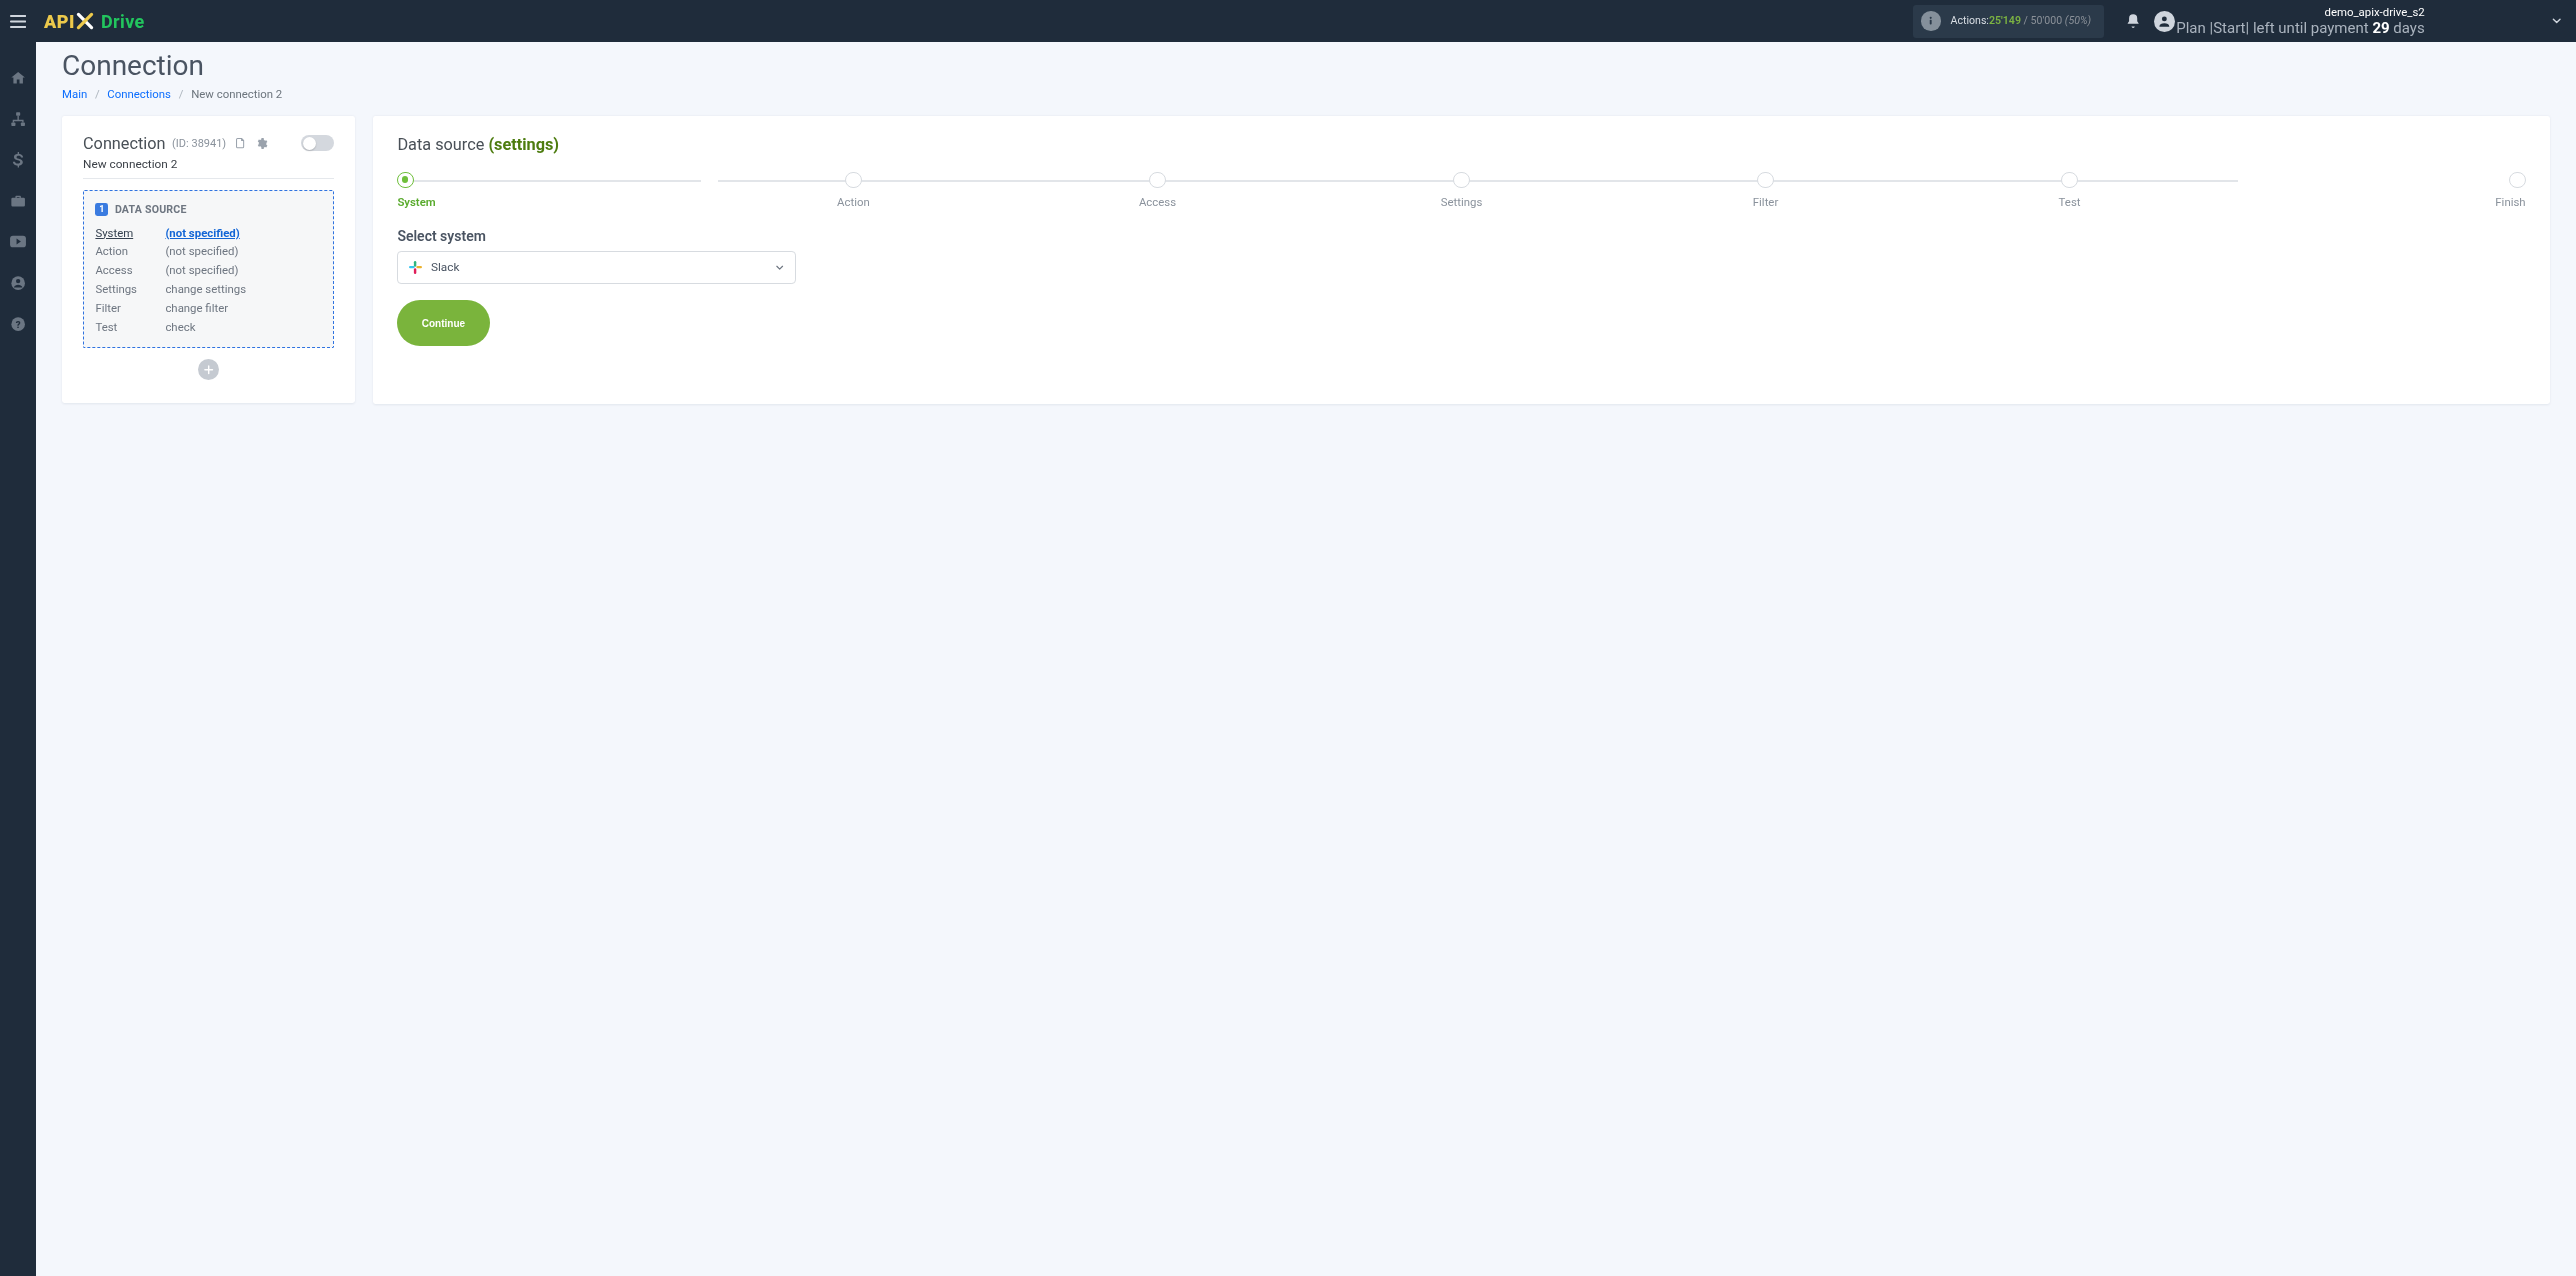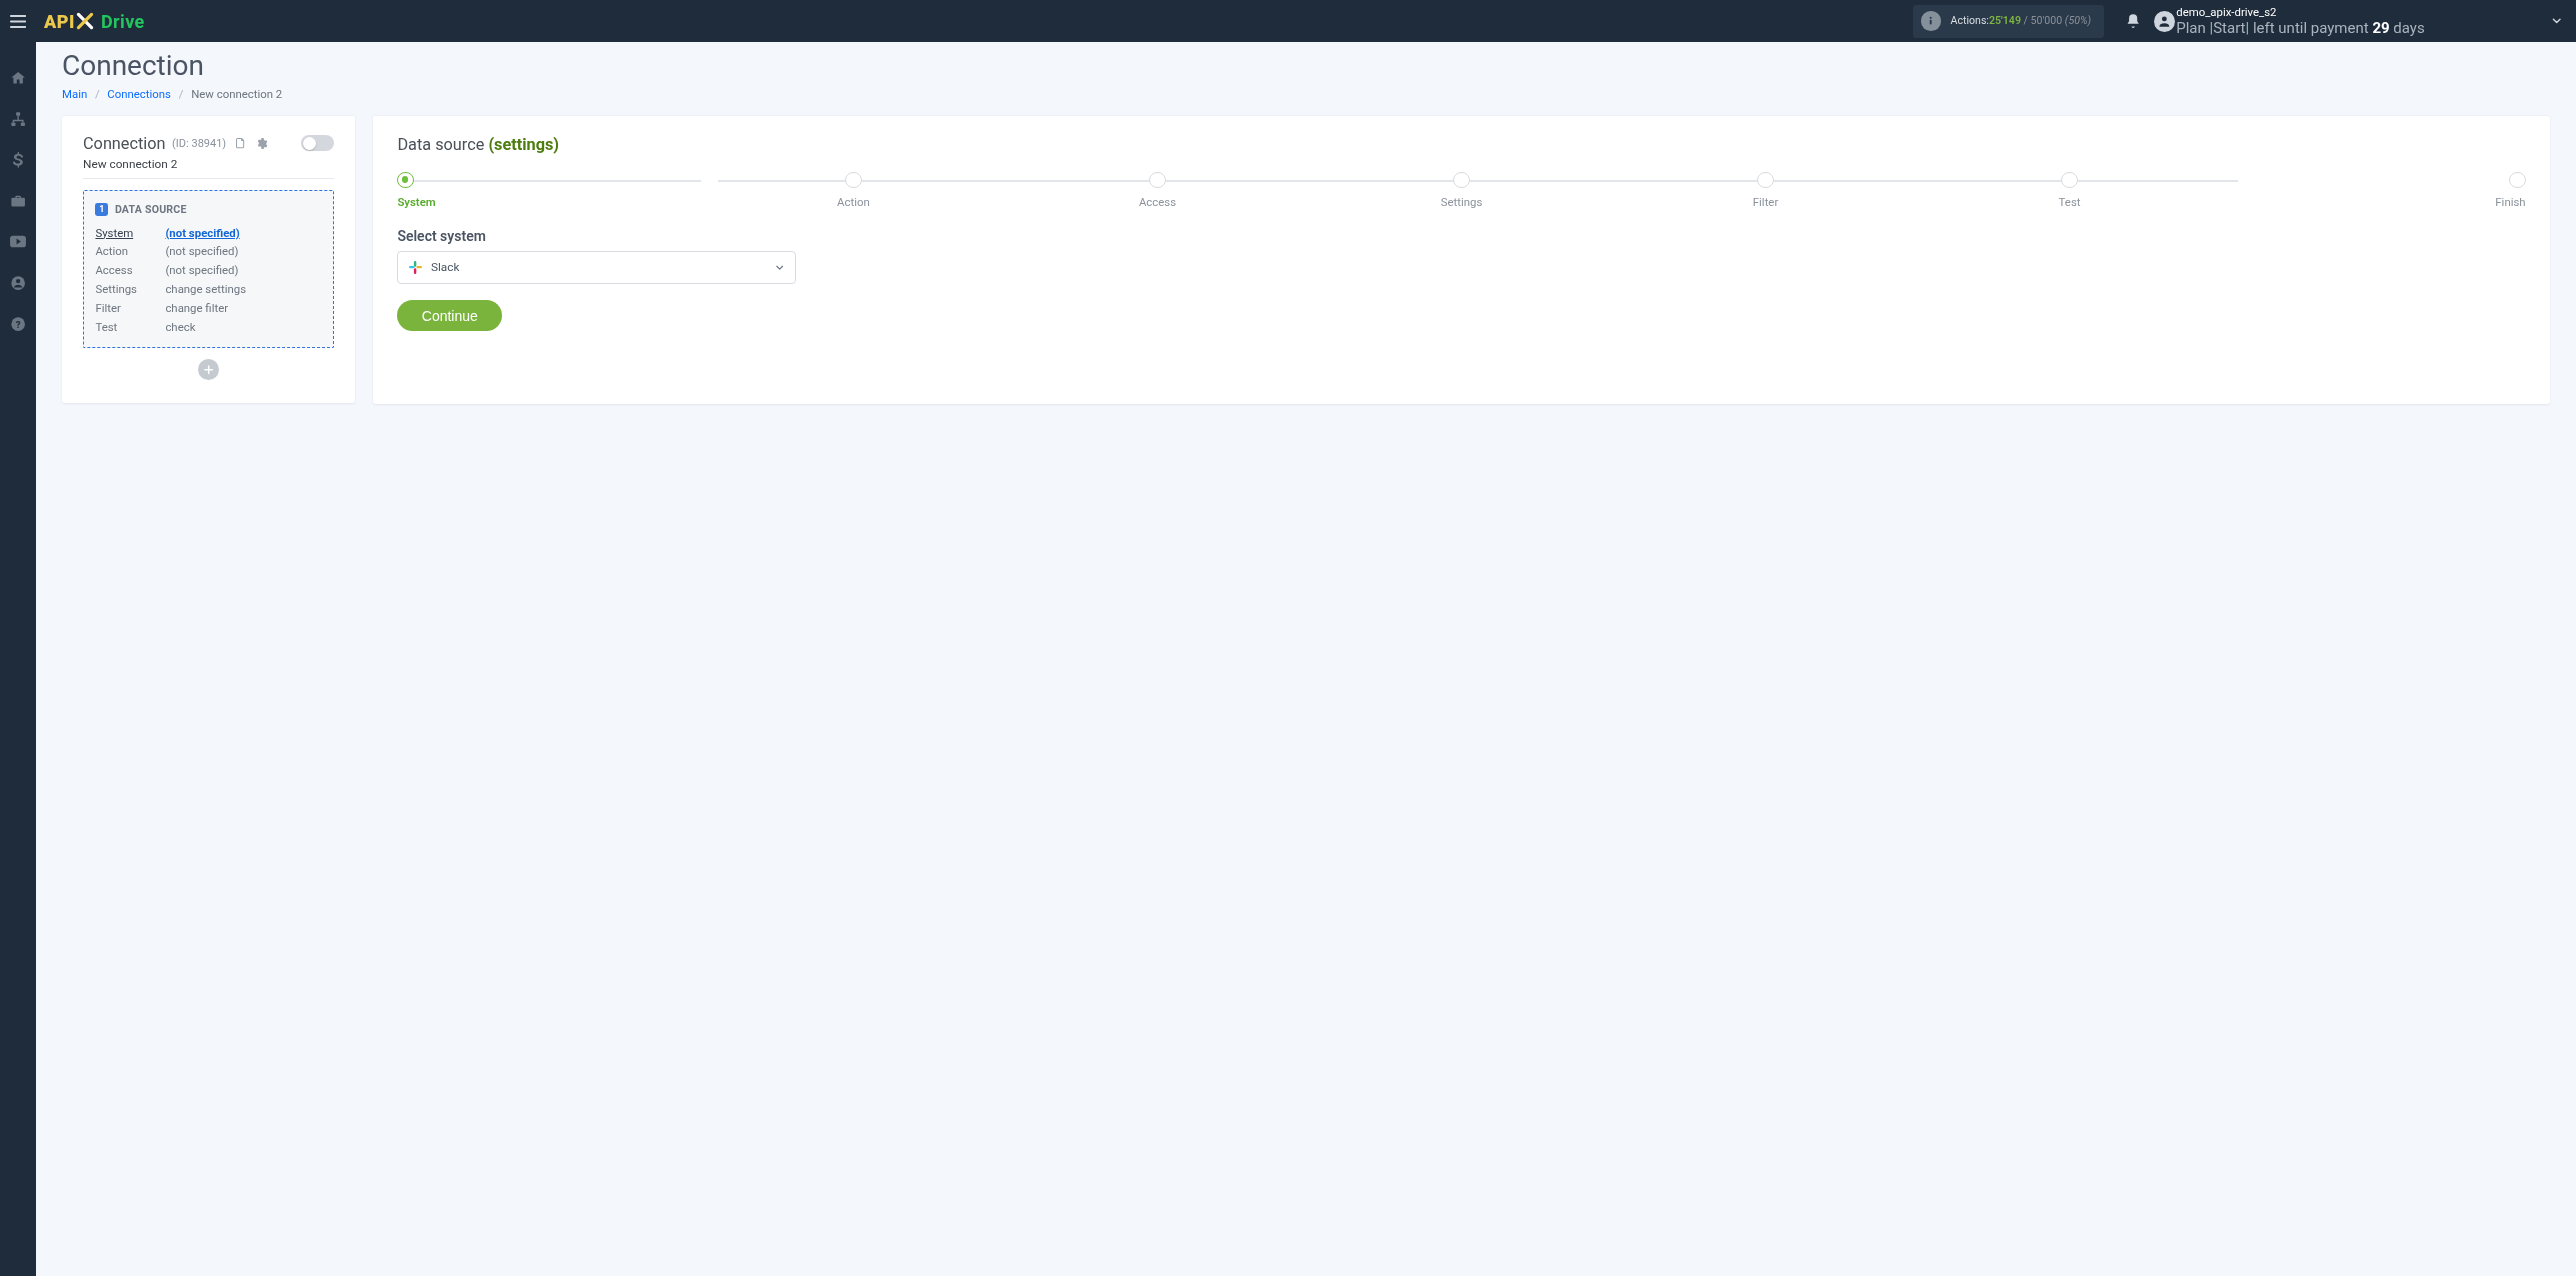--- a/index.html
+++ b/index.html
@@ -12,20 +12,21 @@
   }
 
   
   .topbar {
     height: 42px;
     background: #1f2c3b;
     display: flex;
     align-items: center;
     color: #d9dee4;
     padding: 0 9.8px 0 0;
+    text-align: right;
   }
   .topbar-left {
     display: flex;
     align-items: center;
     gap: 8.1px;
     height: 100%;
   }
   .hamburger {
     width: 36px;
     height: 42px;
@@ -324,24 +325,24 @@
   }
   .select .sel-label { flex: 1; color: #4a5462; font-size: 11.8px; }
   .select .chev { color: #6e7681; }
 
   .btn-continue {
     margin-top: 16.3px;
     background: #7ab43c;
     color: #ffffff;
     border: none;
     border-radius: 814px;
-    height: 31px;
+    height: 46px;
     padding: 0 24.4px;
-    font-size: 14px;
-    font-weight: 400;
+    font-size: 10px;
+    font-weight: 700;
     cursor: pointer;
   }
 
   svg { display: block; }
 </style>
 </head>
 <body>
 
 <div class="topbar">
   <div class="topbar-left">

